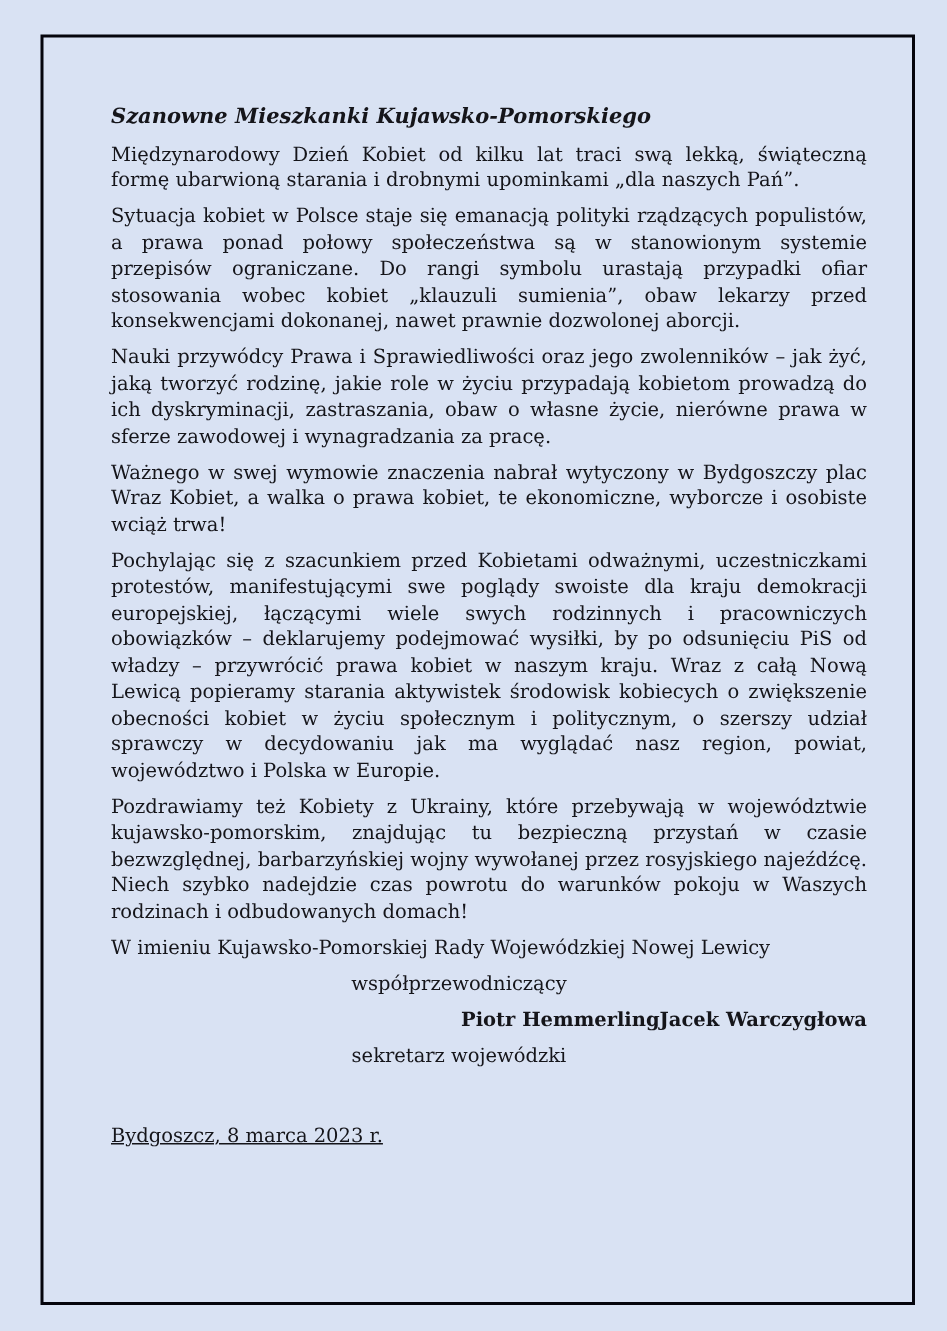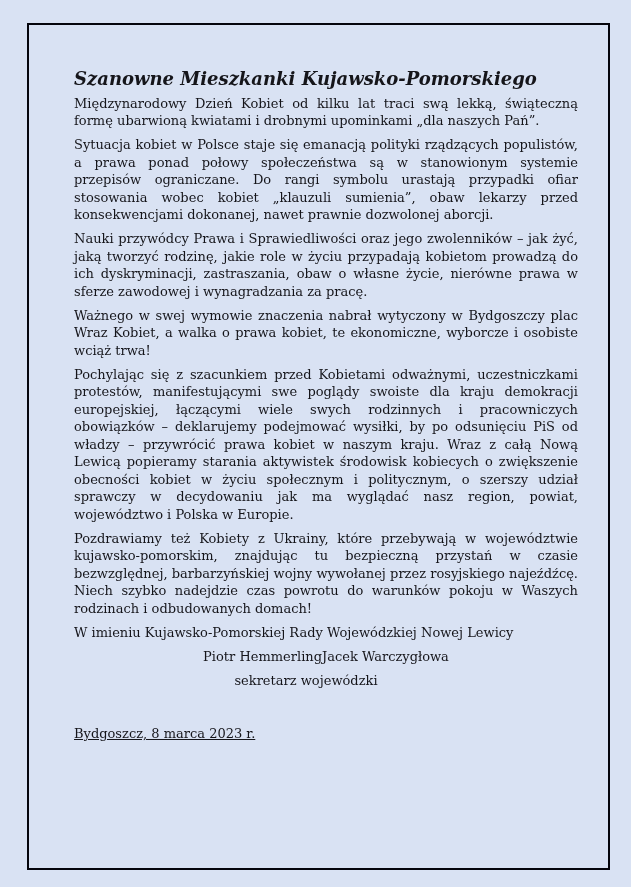--- a/index.html
+++ b/index.html
@@ -25,63 +25,64 @@
     position: absolute;
     left: 74px;
     top: 70px;
     width: 504px;
     font-size: 13px;
     line-height: 17.5px;
   }
   .salutation {
     font-weight: bold;
     font-style: italic;
-    font-size: 18px;
+    font-size: 14px;
     margin: 0 0 7px 0;
   }
   p.body-par {
     margin: 0 0 6.5px 0;
     text-align: justify;
   }
   .sig {
     margin: 0 0 6.5px 0;
   }
   .center {
     text-align: center;
     padding-right: 40px;
   }
   .names-row {
     display: flex;
-    justify-content: center;
-    font-weight: normal;
+    justify-content: flex-end;
+    font-weight: bold;
     margin: 0 0 6.5px 0;
   }
   .names-row .right-name {
   }
   .bold { font-weight: bold; }
   .dateline { margin-top: 36px; text-decoration: underline; }
 </style>
 </head>
 <body>
 
 <div class="frame"></div>
 
 <div class="content">
 
   <div class="salutation">Szanowne Mieszkanki Kujawsko-Pomorskiego</div>
 
-  <p class="body-par">Międzynarodowy Dzień Kobiet od kilku lat traci swą lekką, świąteczną formę ubarwioną kwiatami i drobnymi upominkami „dla naszych Pań”.</p>
+  <p class="body-par">Międzynarodowy Dzień Kobiet od kilku lat traci swą lekką, świąteczną formę ubarwioną starania i drobnymi upominkami „dla naszych Pań”.</p>
   <p class="body-par">Sytuacja kobiet w Polsce staje się emanacją polityki rządzących populistów, a prawa ponad połowy społeczeństwa są w stanowionym systemie przepisów ograniczane. Do rangi symbolu urastają przypadki ofiar stosowania wobec kobiet „klauzuli sumienia”, obaw lekarzy przed konsekwencjami dokonanej, nawet prawnie dozwolonej aborcji.</p>
   <p class="body-par">Nauki przywódcy Prawa i Sprawiedliwości oraz jego zwolenników – jak żyć, jaką tworzyć rodzinę, jakie role w życiu przypadają kobietom prowadzą do ich dyskryminacji, zastraszania, obaw o własne życie, nierówne prawa w sferze zawodowej i wynagradzania za pracę.</p>
   <p class="body-par">Ważnego w swej wymowie znaczenia nabrał wytyczony w Bydgoszczy plac Wraz Kobiet, a walka o prawa kobiet, te ekonomiczne, wyborcze i osobiste wciąż trwa!</p>
   <p class="body-par">Pochylając się z szacunkiem przed Kobietami odważnymi, uczestniczkami protestów, manifestującymi swe poglądy swoiste dla kraju demokracji europejskiej, łączącymi wiele swych rodzinnych i pracowniczych obowiązków – deklarujemy podejmować wysiłki, by po odsunięciu PiS od władzy – przywrócić prawa kobiet w naszym kraju. Wraz z całą Nową Lewicą popieramy starania aktywistek środowisk kobiecych o zwiększenie obecności kobiet w życiu społecznym i politycznym, o szerszy udział sprawczy w decydowaniu jak ma wyglądać nasz region, powiat, województwo i Polska w Europie.</p>
   <p class="body-par">Pozdrawiamy też Kobiety z Ukrainy, które przebywają w województwie kujawsko-pomorskim, znajdując tu bezpieczną przystań w czasie bezwzględnej, barbarzyńskiej wojny wywołanej przez rosyjskiego najeźdźcę. Niech szybko nadejdzie czas powrotu do warunków pokoju w Waszych rodzinach i odbudowanych domach!</p>
 
   <div class="sig">W imieniu Kujawsko-Pomorskiej Rady Wojewódzkiej Nowej Lewicy</div>
 
+  <div class="sig center">współprzewodniczący</div>
 
   <div class="names-row">
     <span class="left-name">Piotr Hemmerling</span>
     <span class="right-name">Jacek Warczygłowa</span>
   </div>
 
   <div class="sig center">sekretarz wojewódzki</div>
 
 
   <div class="dateline">Bydgoszcz, 8 marca 2023 r.</div>

